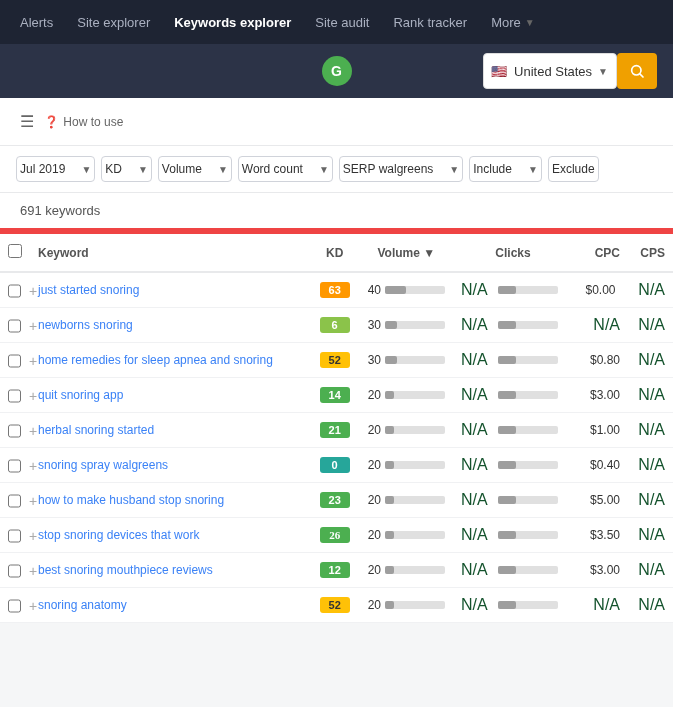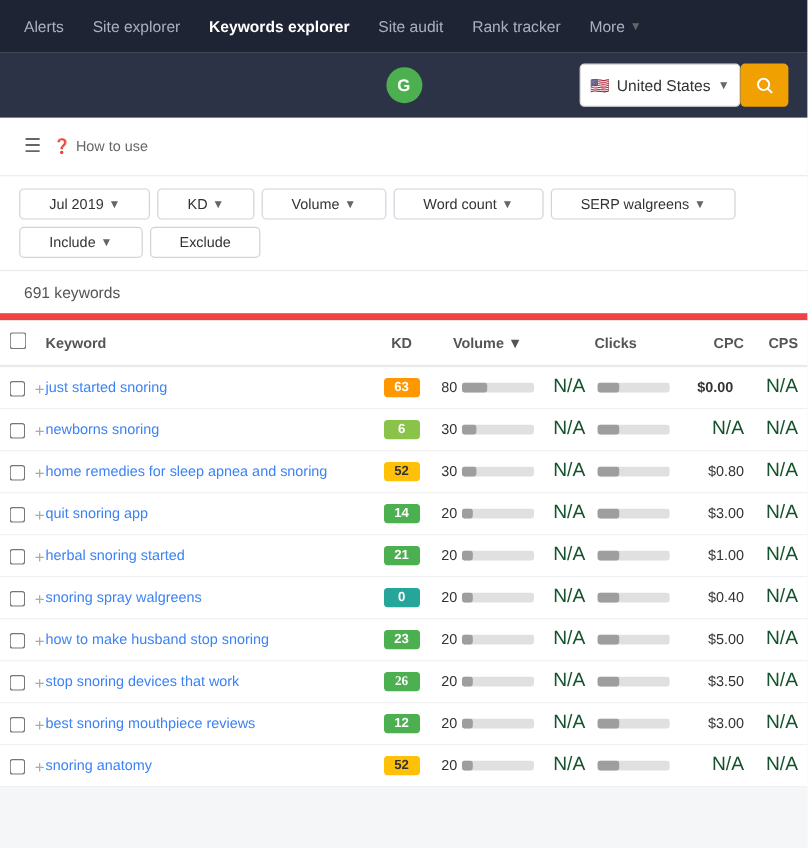--- a/index.html
+++ b/index.html
@@ -14,21 +14,21 @@
     .search-btn { background: #f0a000; border: none; border-radius: 4px; width: 40px; height: 36px; cursor: pointer; display: flex; align-items: center; justify-content: center; }
 
     
     .page-header { background: #fff; padding: 14px 20px; display: flex; align-items: center; gap: 10px; border-bottom: 1px solid #e8e9eb; }
     .menu-icon { cursor: pointer; color: #666; font-size: 16px; }
     .page-title { font-size: 18px; font-weight: 600; color: #222; }
     .how-to-use { display: flex; align-items: center; gap: 4px; color: #666; font-size: 12px; cursor: pointer; }
 
     
     .filters { background: #fff; padding: 10px 16px; display: flex; gap: 6px; flex-wrap: wrap; border-bottom: 1px solid #e8e9eb; }
-    .filter-btn { background: #fff; border: 1px solid #d0d3da; border-radius: 4px; padding: 5px 24px; font-size: 12px; cursor: pointer; display: flex; align-items: center; gap: 4px; color: #333; white-space: nowrap; }
+    .filter-btn { background: #fff; border: 1px solid #d0d3da; border-radius: 4px; padding: 5px 3px; font-size: 12px; cursor: pointer; display: flex; align-items: center; gap: 16px; color: #333; white-space: nowrap; }
 
     
     .kw-count { padding: 10px 20px; background: #fff; font-size: 13px; color: #555; border-bottom: 6px solid #ef4444; }
 
     
     .table-wrap { background: #fff; overflow-x: auto; }
     table { width: 100%; border-collapse: collapse; }
     thead tr { border-bottom: 2px solid #e8e9eb; }
     thead th { padding: 10px 8px; text-align: left; font-size: 12px; color: #555; font-weight: 600; white-space: nowrap; }
     tbody tr { border-bottom: 1px solid #f0f1f3; }
@@ -159,35 +159,35 @@
       <span class="plus-btn">+</span>
     </td>
     <td class="col-keyword">
       <a class="keyword-link">just started snoring</a>
     </td>
     <td class="col-kd" style="text-align:center;">
       <span class="kd-badge kd-orange">63</span>
     </td>
     <td class="col-volume" style="text-align:center;">
       <div style="display:flex;align-items:center;gap:4px;justify-content:center;">
-        <span>80</span>
+        <span>40</span>
         <div class="bar-container">
           <div class="bar-fill" style="width:35%;"></div>
         </div>
       </div>
     </td>
     <td class="col-clicks" style="text-align:center;">
       <div style="display:flex;align-items:center;gap:4px;justify-content:center;">
         <span class="na-text">N/A</span>
         <div class="bar-container">
           <div class="bar-fill" style="width:30%;"></div>
         </div>
       </div>
     </td>
-    <td class="col-cpc" style="text-align:left;font-weight:bold;"><span class="cpc-text">$0.00</span></td>
+    <td class="col-cpc" style="text-align:center;"><span class="cpc-text">$0.00</span></td>
     <td class="col-cps" style="text-align:right;"><span class="na-text">N/A</span></td>
   </tr>
         <tr>
     <td class="col-check" style="display:flex;align-items:center;gap:4px;padding-top:10px;">
       <input type="checkbox" class="checkbox" style="">
       <span class="plus-btn">+</span>
     </td>
     <td class="col-keyword">
       <a class="keyword-link">newborns snoring</a>
     </td>

